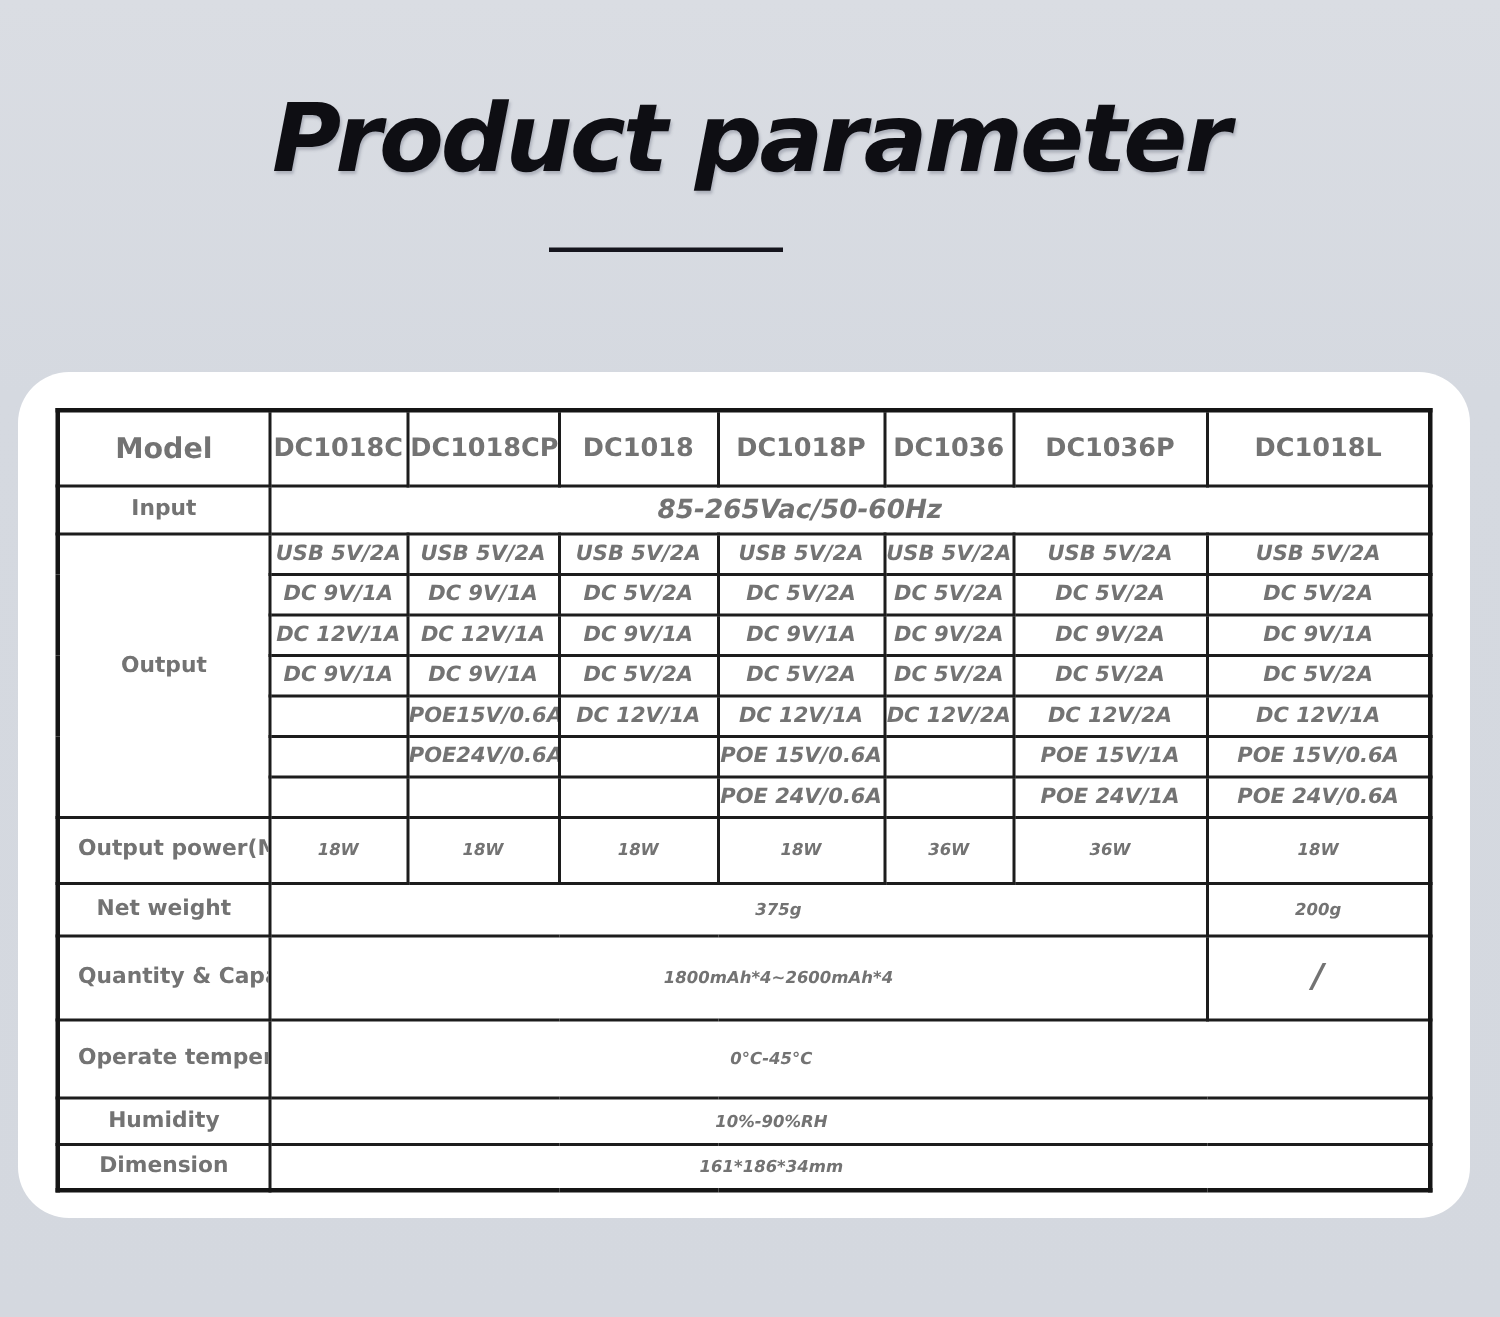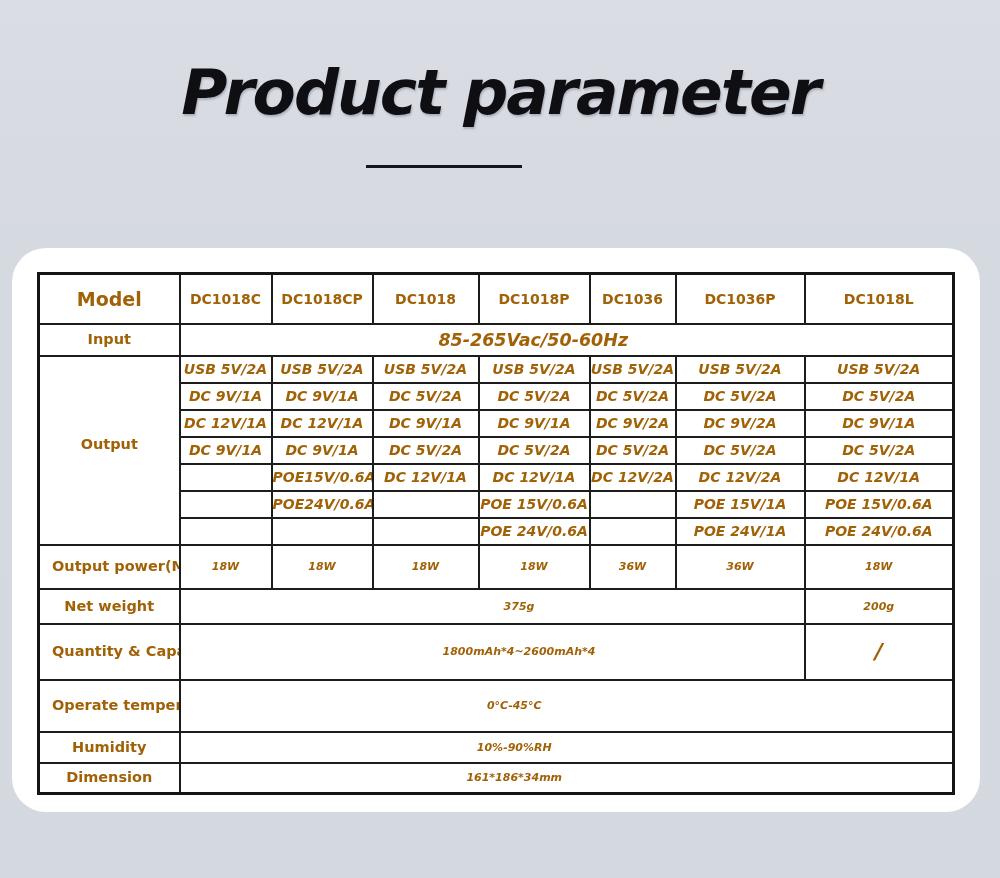--- a/index.html
+++ b/index.html
@@ -34,32 +34,32 @@
     width: 968px; height: 564px;
     background: #ffffff;
     border-radius: 34px;
   }
   table.spec {
     position: absolute;
     left: 25px; top: 24px;
     border-collapse: collapse;
     table-layout: fixed;
     width: 915px;
-    color: #a16207;
+    color: #737373;
   }
   table.spec td, table.spec th {
     border: 2px solid #1c1c1c;
     text-align: center;
     vertical-align: middle;
     overflow: hidden;
     white-space: nowrap;
   }
   table.spec { border: 3px solid #151515; }
   th.model-h { font-size: 19px; font-weight: bold; font-style: normal; }
-  th.col-h   { font-size: 14px; font-weight: bold; font-style: normal; padding: 0 1px; }
+  th.col-h   { font-size: 17px; font-weight: bold; font-style: normal; padding: 0 1px; }
   td.rowlabel {
     font-size: 14.5px; font-weight: bold;
     white-space: normal;
     line-height: 1.3;
     padding: 2px 12px;
   }
   td.val {
     font-size: 14px; font-weight: bold; font-style: italic;
     letter-spacing: 0;
   }

